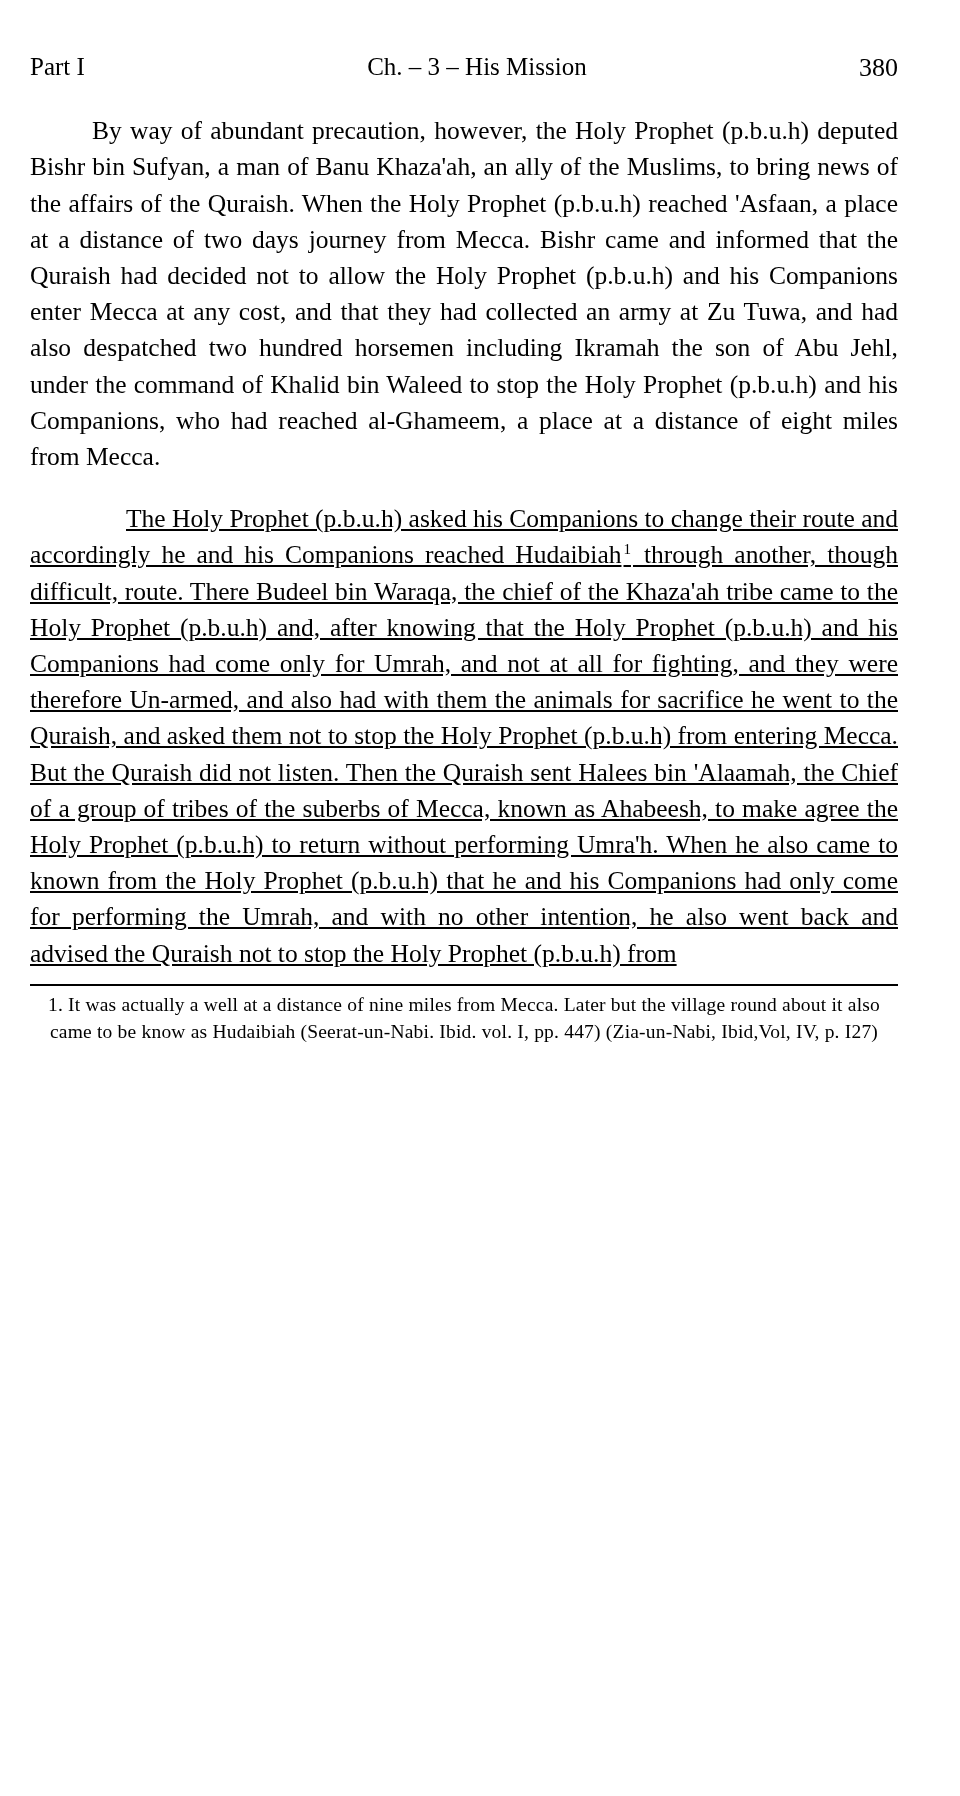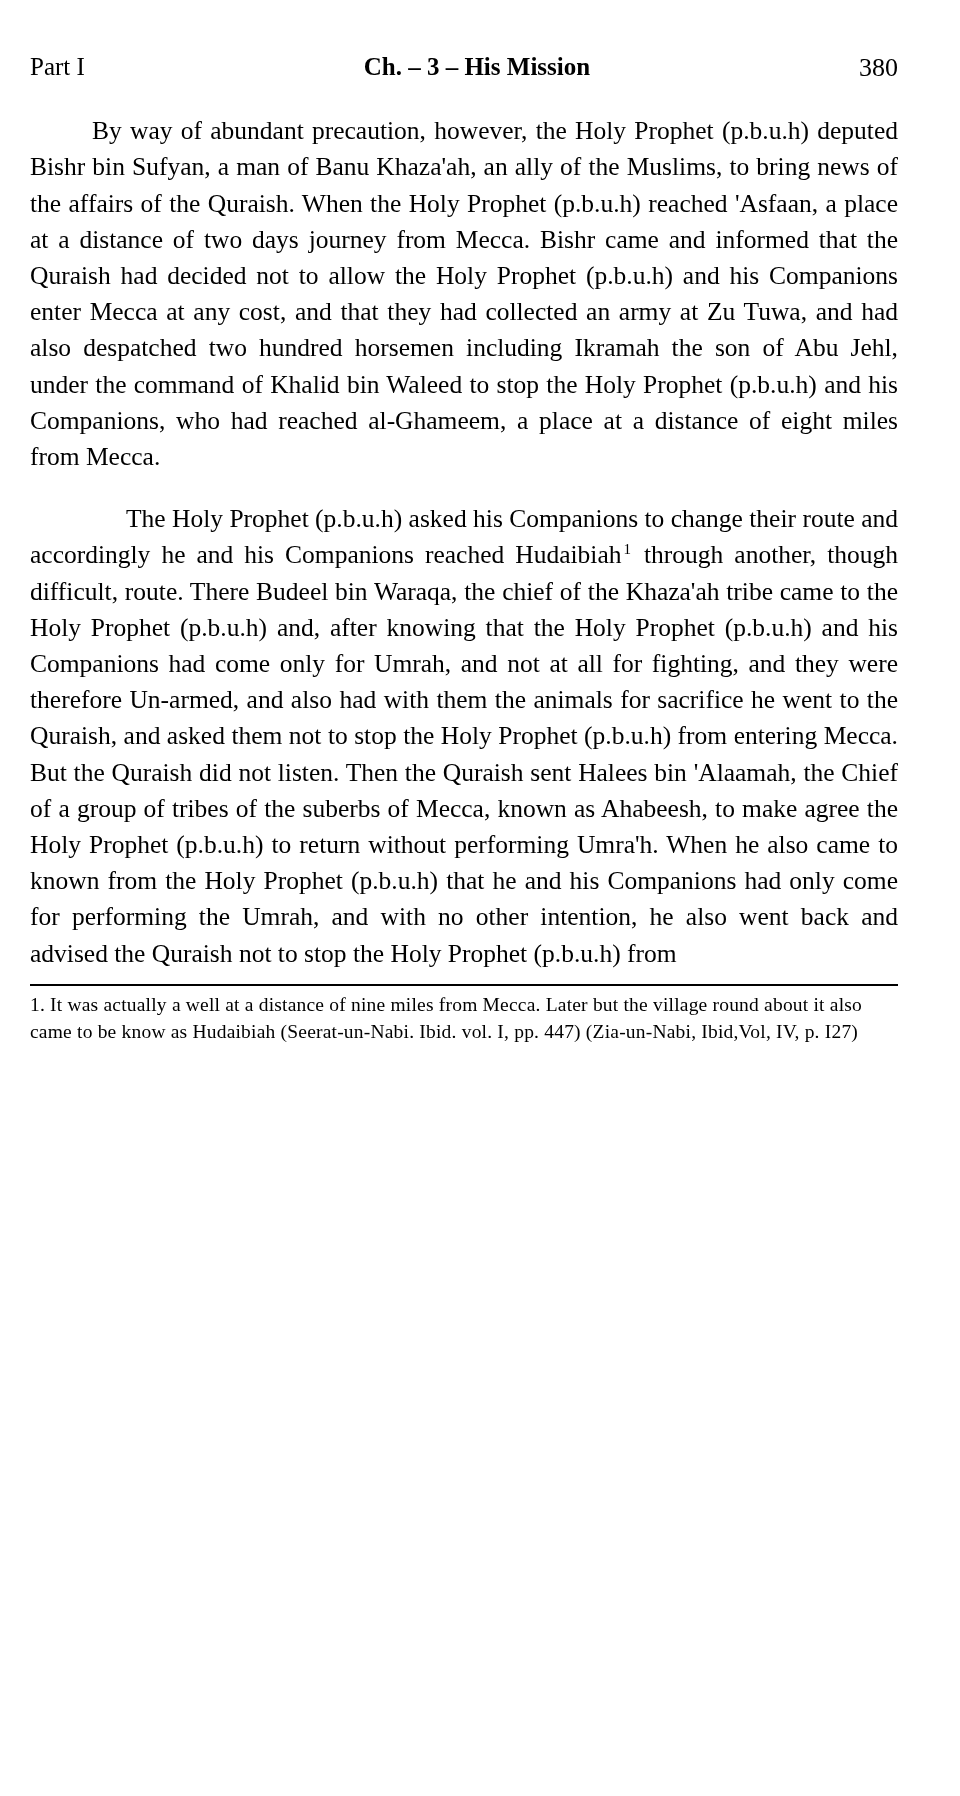--- a/index.html
+++ b/index.html
@@ -32,58 +32,58 @@
   }
   .header .part {
     flex: 0 0 auto;
     white-space: nowrap;
   }
   .header .chapter {
     flex: 1 1 auto;
     text-align: center;
     white-space: nowrap;
     padding-left: 10px;
-    font-weight: bold;
   }
   .header .pageno {
     flex: 0 0 auto;
     white-space: nowrap;
     font-size: 26px;
   }
   .body-text {
     font-size: 25.5px;
     line-height: 1.42;
     text-align: justify;
     text-justify: inter-word;
   }
   .body-text p {
     margin: 0 0 26px 0;
     text-indent: 62px;
   }
   .body-text p.para-3 {
     text-indent: 96px;
     margin-bottom: 12px;
+    text-decoration: underline;
   }
   sup.fnref {
     font-size: 15px;
     vertical-align: super;
     line-height: 0;
     padding: 0 2px;
   }
   .footnote-rule {
     border: none;
     border-top: 2px solid #000;
     margin: 8px 0 6px 0;
     width: 100%;
   }
   .footnote {
     font-family: "Liberation Serif", serif;
     font-size: 19.5px;
     line-height: 1.38;
-    text-align: left;
+    text-align: center;
     letter-spacing: 0.2px;
   }
   .footnote p {
     margin: 0;
   }
 </style>
 </head>
 <body>
 
 <div class="page">

